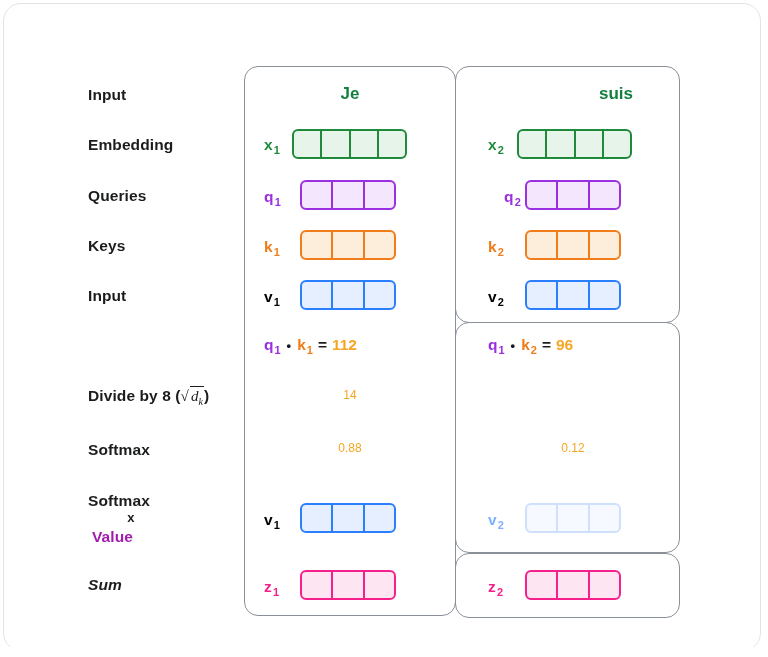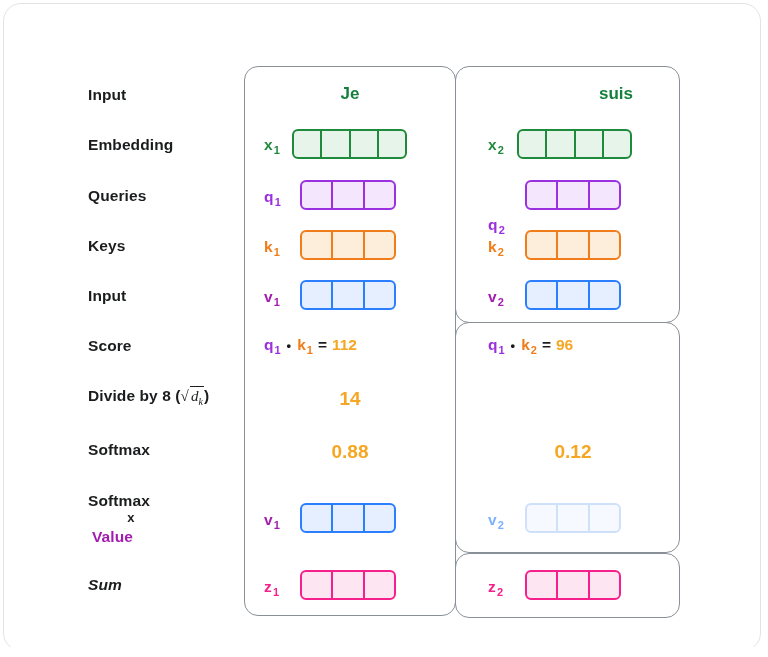--- a/index.html
+++ b/index.html
@@ -174,21 +174,21 @@
   .th-blue   { border-color: #2b7fff; background: #e5efff; }
   .th-blue   .cell { border-right-color: #2b7fff; }
   .th-blue-faded { border-color: #cfe0fb; background: #f6f9ff; }
   .th-blue-faded .cell { border-right-color: #cfe0fb; }
   .th-pink   { border-color: #f5208c; background: #fde6f2; }
   .th-pink   .cell { border-right-color: #f5208c; }
 
   .c-green  { color: #1f8a3b; }
   .c-purple { color: #9b30e0; }
   .c-orange { color: #f07d1a; }
-  .c-blue   { color: #a21caf; text-align: center; }
+  .c-blue   { color: #000000; text-align: center; }
   .c-blue-faded { color: #7db0ff; }
   .c-pink   { color: #f5208c; }
   .c-amber  { color: #f5a623; }
 
   
   .score-expr {
     position: absolute;
     font-size: 15.5px;
     font-weight: 700;
     white-space: nowrap;
@@ -206,22 +206,22 @@
   }
   .score-expr .eq {
     color: #1b1c1d;
     padding: 0 5px;
     font-weight: 700;
   }
 
   
   .num-val {
     position: absolute;
-    font-size: 19px;
-    font-weight: 700;
+    font-size: 12px;
+    font-weight: 400;
     text-align: center;
     width: 120px;
     color: #f5a623;
   }
 </style>
 </head>
 <body>
 
 <div id="stage">
 
@@ -230,21 +230,20 @@
   <div class="group-panel" id="panel-left"></div>
   <div class="group-panel" id="panel-right-top"></div>
   <div class="group-panel" id="panel-right-mid"></div>
   <div class="group-panel" id="panel-right-bot"></div>
 
   <div class="row-label" style="top:85px;">Input</div>
   <div class="row-label" style="top:135px;">Embedding</div>
   <div class="row-label" style="top:186px;">Queries</div>
   <div class="row-label" style="top:236px;">Keys</div>
   <div class="row-label" style="top:286px;">Input</div>
-  <div class="row-label" style="top:336px;">Score</div>
 
   <div class="row-label" style="top:386px; width:190px;">
     <span>Divide by 8 (</span><span class="mathexpr">√<span class="radical"><span class="bar"><span>d</span><span class="sub-k">k</span></span></span></span><span>)</span>
   </div>
 
   <div class="row-label" style="top:440px;">Softmax</div>
 
   <div class="row-label" style="top:491px;">
     <span>Softmax</span>
     <span class="sub-x">x</span>
@@ -323,21 +322,21 @@
   <div class="vtag c-green" style="left:488px; top:136px;">
     <span>x</span><span class="idx">2</span>
   </div>
   <div class="vec th-green" style="left:517px; top:129px; width:115px; height:30px;">
     <div class="cell"></div>
     <div class="cell"></div>
     <div class="cell"></div>
     <div class="cell"></div>
   </div>
 
-  <div class="vtag c-purple" style="left:488px; top:188px;margin-top:28px;">
+  <div class="vtag c-purple" style="left:504px; top:188px;">
     <span>q</span><span class="idx">2</span>
   </div>
   <div class="vec th-purple" style="left:525px; top:180px; width:96px; height:30px;">
     <div class="cell"></div>
     <div class="cell"></div>
     <div class="cell"></div>
   </div>
 
   <div class="vtag c-orange" style="left:488px; top:238px;">
     <span>k</span><span class="idx">2</span>

